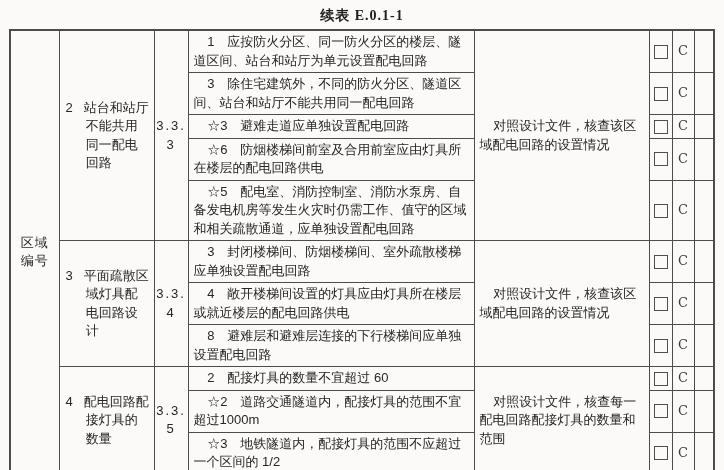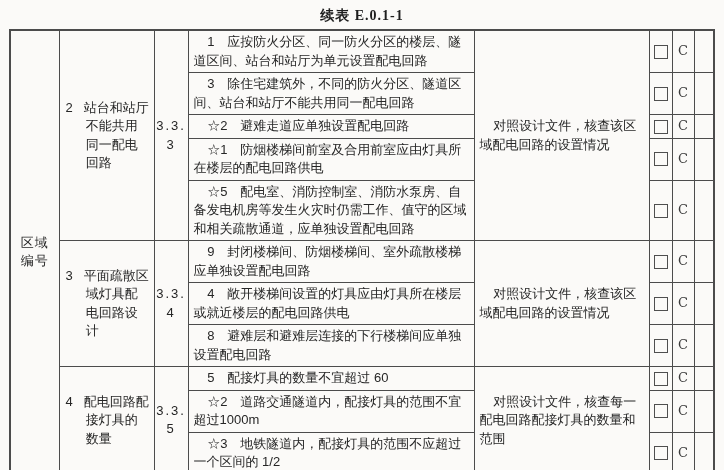--- a/index.html
+++ b/index.html
@@ -115,44 +115,44 @@
         <td class="grade-cell">C</td>
         <td class="result-cell"></td>
       </tr>
       <tr>
         <td class="item-cell">3　除住宅建筑外，不同的防火分区、隧道区间、站台和站厅不能共用同一配电回路</td>
         <td class="checkbox-cell"><span class="checkbox"></span></td>
         <td class="grade-cell">C</td>
         <td class="result-cell"></td>
       </tr>
       <tr>
-        <td class="item-cell">☆2　避难走道应单独设置配电回路</td>
+        <td class="item-cell">☆3　避难走道应单独设置配电回路</td>
         <td class="checkbox-cell"><span class="checkbox"></span></td>
         <td class="grade-cell">C</td>
         <td class="result-cell"></td>
       </tr>
       <tr>
-        <td class="item-cell">☆1　防烟楼梯间前室及合用前室应由灯具所在楼层的配电回路供电</td>
+        <td class="item-cell">☆6　防烟楼梯间前室及合用前室应由灯具所在楼层的配电回路供电</td>
         <td class="checkbox-cell"><span class="checkbox"></span></td>
         <td class="grade-cell">C</td>
         <td class="result-cell"></td>
       </tr>
       <tr>
         <td class="item-cell">☆5　配电室、消防控制室、消防水泵房、自备发电机房等发生火灾时仍需工作、值守的区域和相关疏散通道，应单独设置配电回路</td>
         <td class="checkbox-cell"><span class="checkbox"></span></td>
         <td class="grade-cell">C</td>
         <td class="result-cell"></td>
       </tr>
 
       <tr>
         <td class="group-cell" rowspan="3">
           <div class="group-inner"><span class="group-num">3</span><span>平面疏散区域灯具配电回路设计</span></div>
         </td>
         <td class="code-cell" rowspan="3">3.3.4</td>
-        <td class="item-cell">9　封闭楼梯间、防烟楼梯间、室外疏散楼梯应单独设置配电回路</td>
+        <td class="item-cell">3　封闭楼梯间、防烟楼梯间、室外疏散楼梯应单独设置配电回路</td>
         <td class="inspection-cell" rowspan="3">对照设计文件，核查该区域配电回路的设置情况</td>
         <td class="checkbox-cell"><span class="checkbox"></span></td>
         <td class="grade-cell">C</td>
         <td class="result-cell"></td>
       </tr>
       <tr>
         <td class="item-cell">4　敞开楼梯间设置的灯具应由灯具所在楼层或就近楼层的配电回路供电</td>
         <td class="checkbox-cell"><span class="checkbox"></span></td>
         <td class="grade-cell">C</td>
         <td class="result-cell"></td>
@@ -162,21 +162,21 @@
         <td class="checkbox-cell"><span class="checkbox"></span></td>
         <td class="grade-cell">C</td>
         <td class="result-cell"></td>
       </tr>
 
       <tr>
         <td class="group-cell" rowspan="3">
           <div class="group-inner"><span class="group-num">4</span><span>配电回路配接灯具的数量</span></div>
         </td>
         <td class="code-cell" rowspan="3">3.3.5</td>
-        <td class="item-cell">5　配接灯具的数量不宜超过 60</td>
+        <td class="item-cell">2　配接灯具的数量不宜超过 60</td>
         <td class="inspection-cell" rowspan="3">对照设计文件，核查每一配电回路配接灯具的数量和范围</td>
         <td class="checkbox-cell"><span class="checkbox"></span></td>
         <td class="grade-cell">C</td>
         <td class="result-cell"></td>
       </tr>
       <tr>
         <td class="item-cell">☆2　道路交通隧道内，配接灯具的范围不宜超过1000m</td>
         <td class="checkbox-cell"><span class="checkbox"></span></td>
         <td class="grade-cell">C</td>
         <td class="result-cell"></td>

